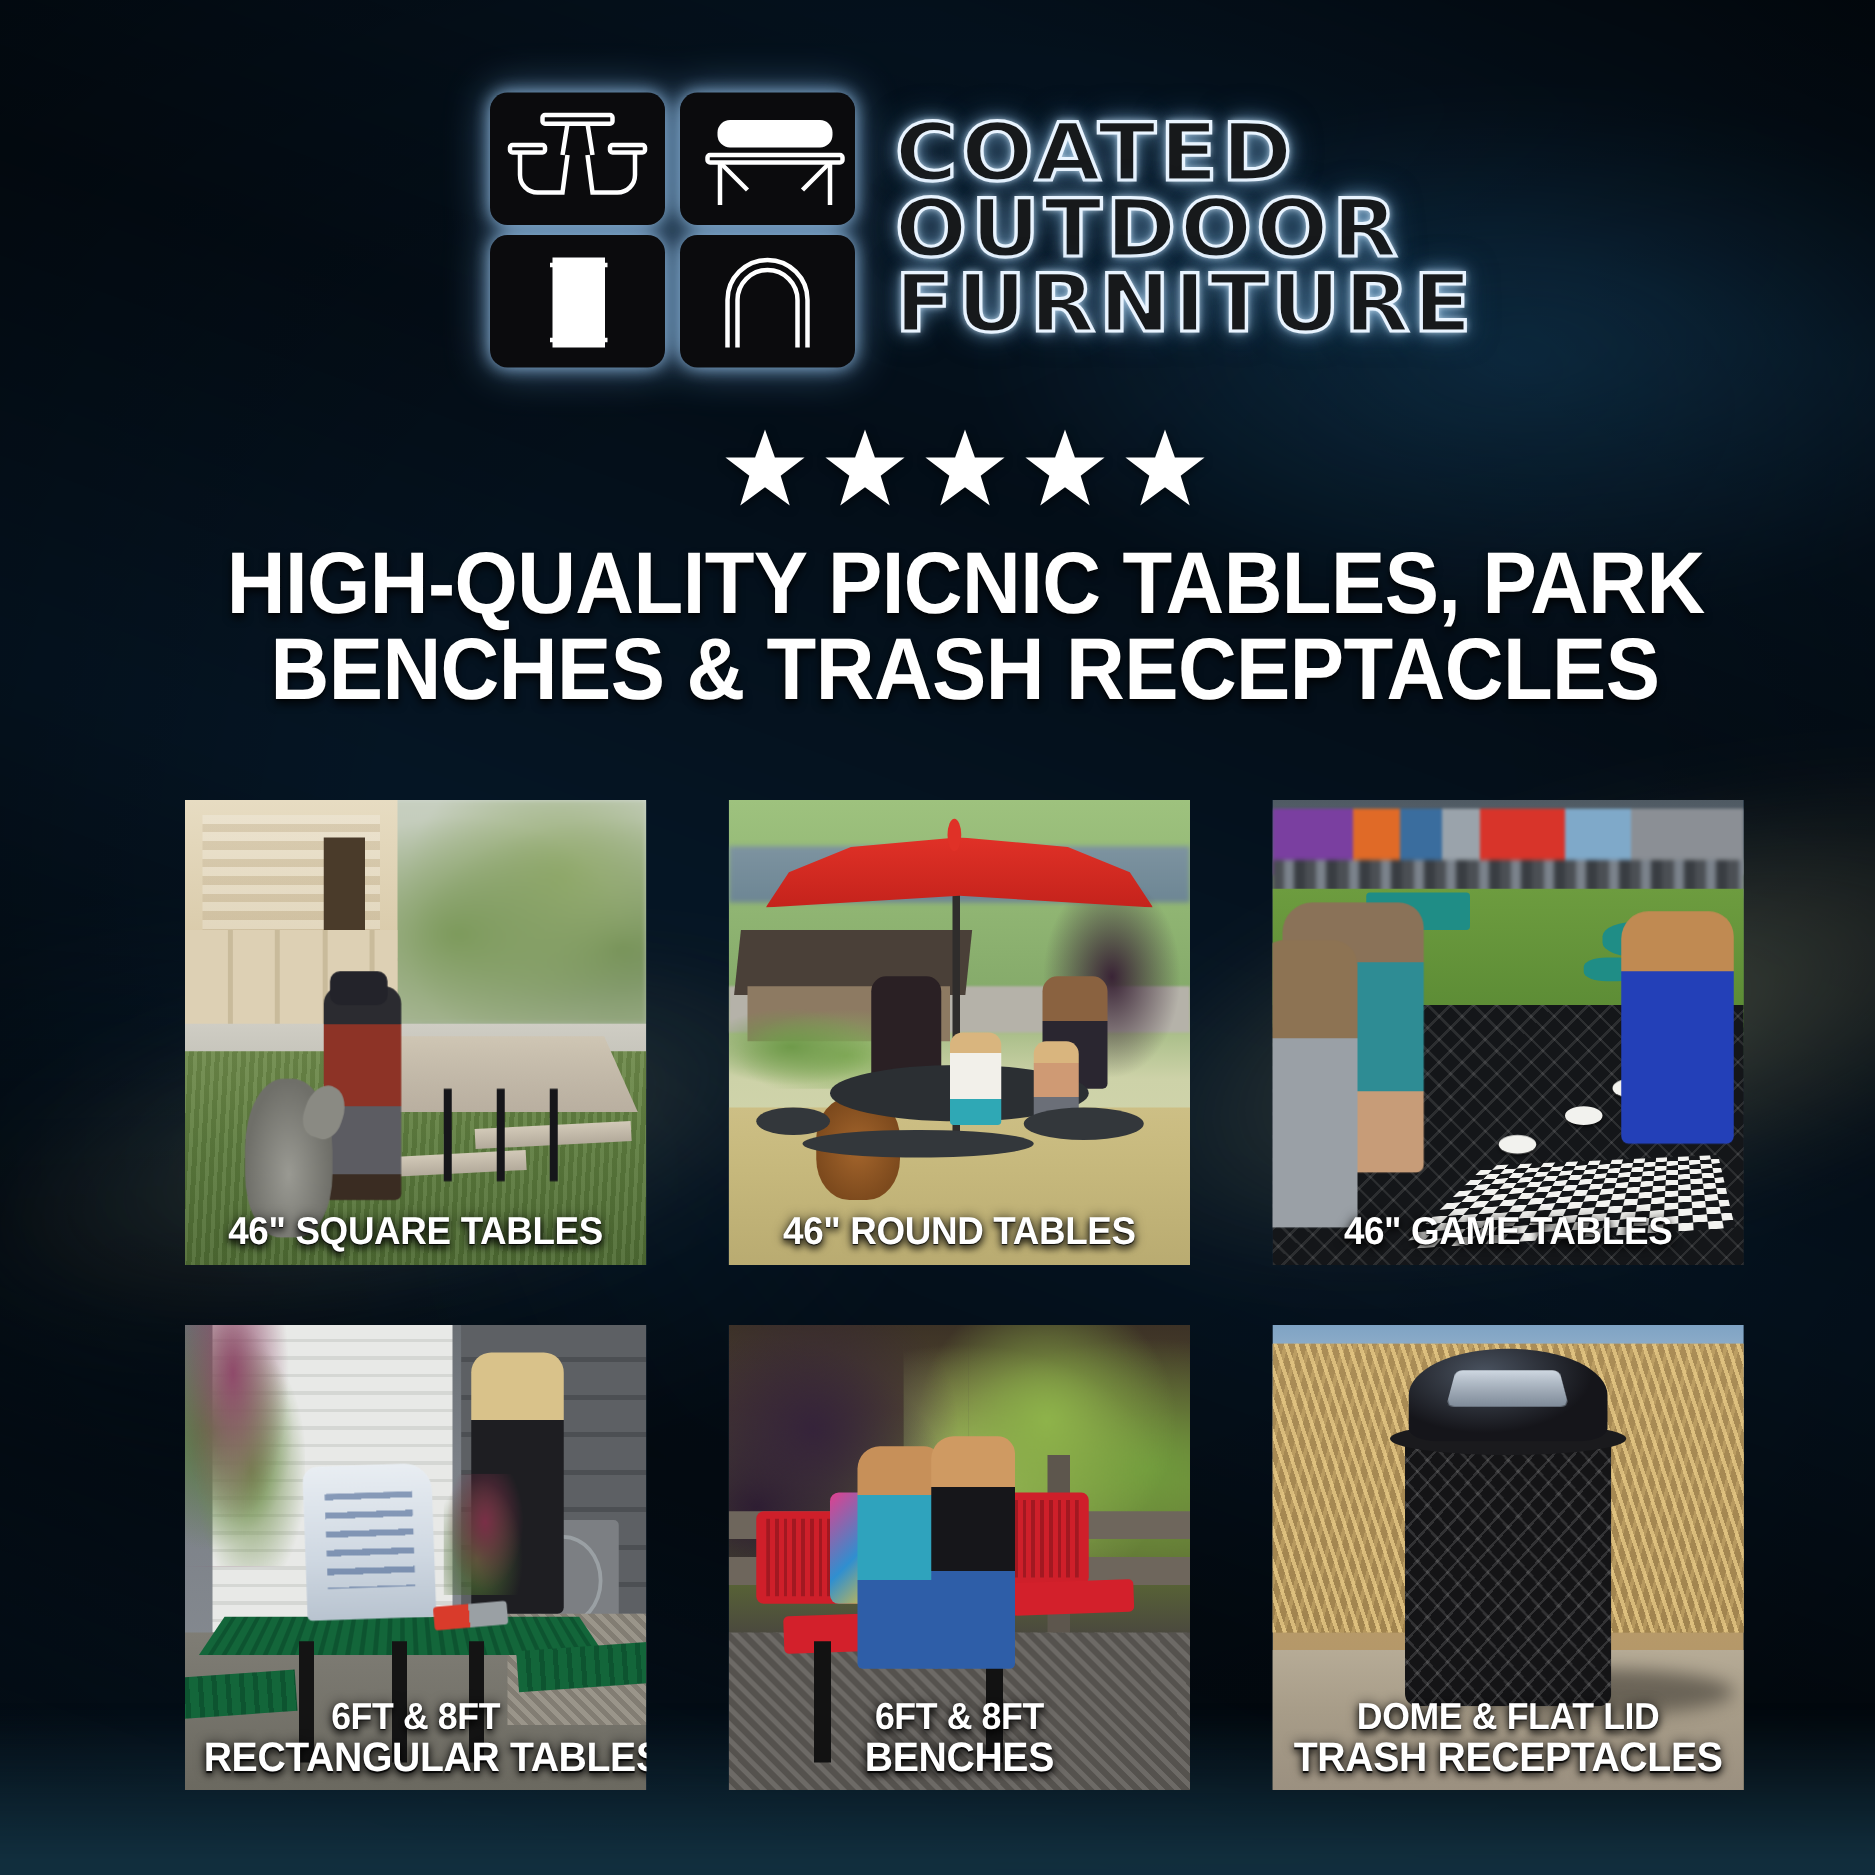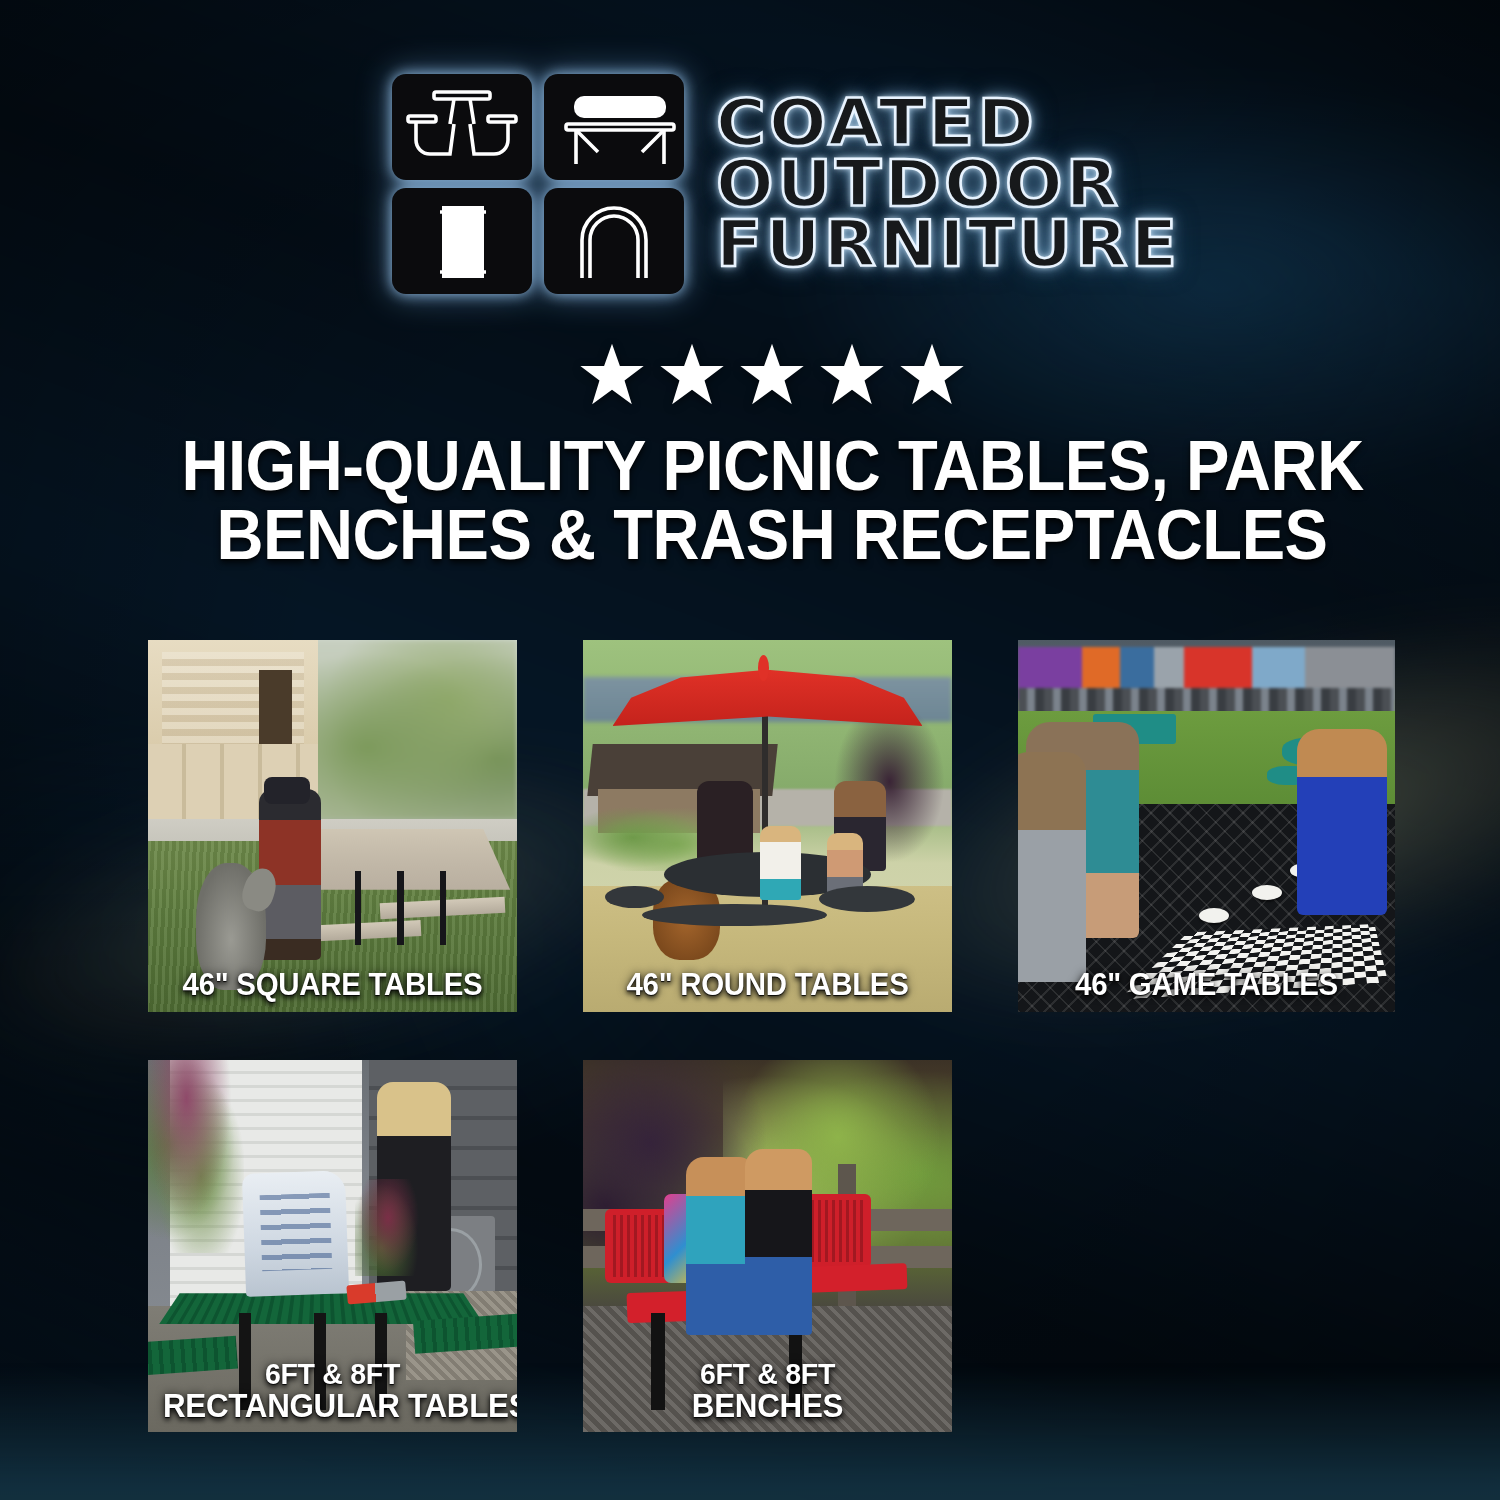--- a/index.html
+++ b/index.html
@@ -508,15 +508,31 @@
         <div class="t5-pack"></div>
         <div class="t5-boy1"></div>
         <div class="t5-boy2"></div>
       </div>
       <div class="cap two">
         <span class="cl">6FT &amp; 8FT</span>
         <span class="cl">BENCHES</span>
       </div>
     </div>
 
+    <div class="tile">
+      <div class="scene">
+        <div class="sky t6-sky"></div>
+        <div class="t6-grass"></div>
+        <div class="t6-conc"></div>
+        <div class="t6-shadow"></div>
+        <div class="t6-body"></div>
+        <div class="t6-rim"></div>
+        <div class="t6-dome"></div>
+        <div class="t6-slot"></div>
+      </div>
+      <div class="cap two">
+        <span class="cl">DOME &amp; FLAT LID</span>
+        <span class="cl">TRASH RECEPTACLES</span>
+      </div>
+    </div>
 
   </div>
 </div>
 
 </body></html>

